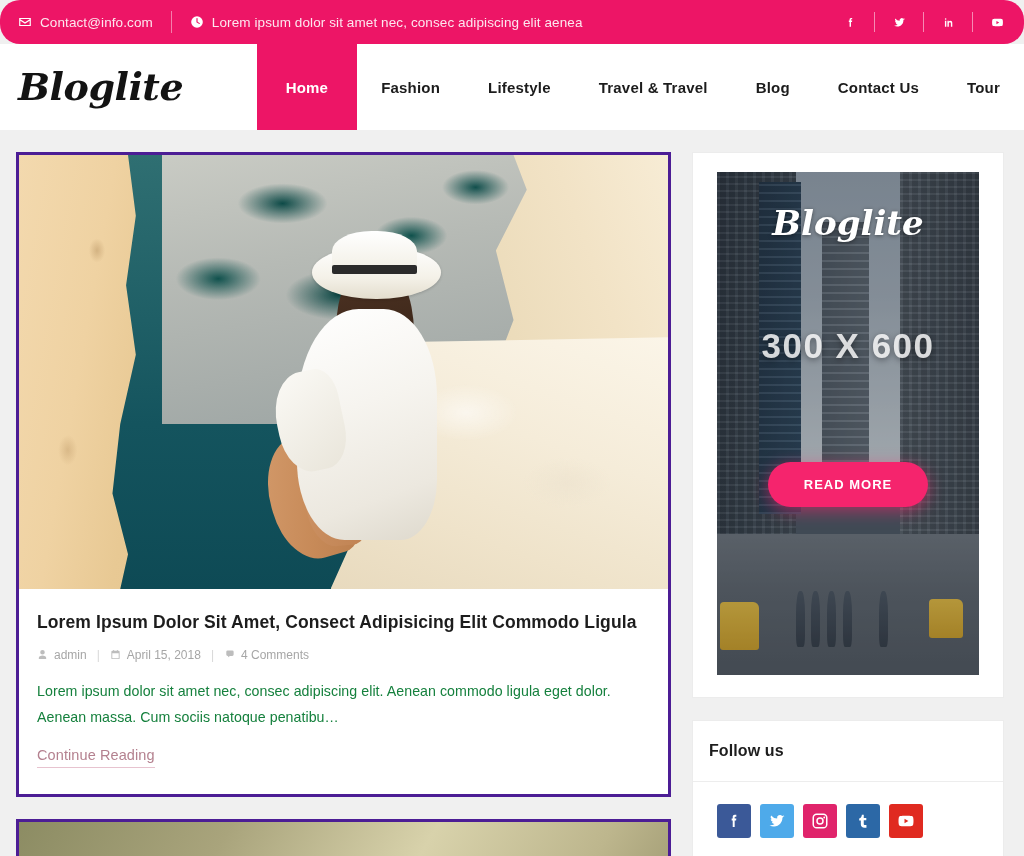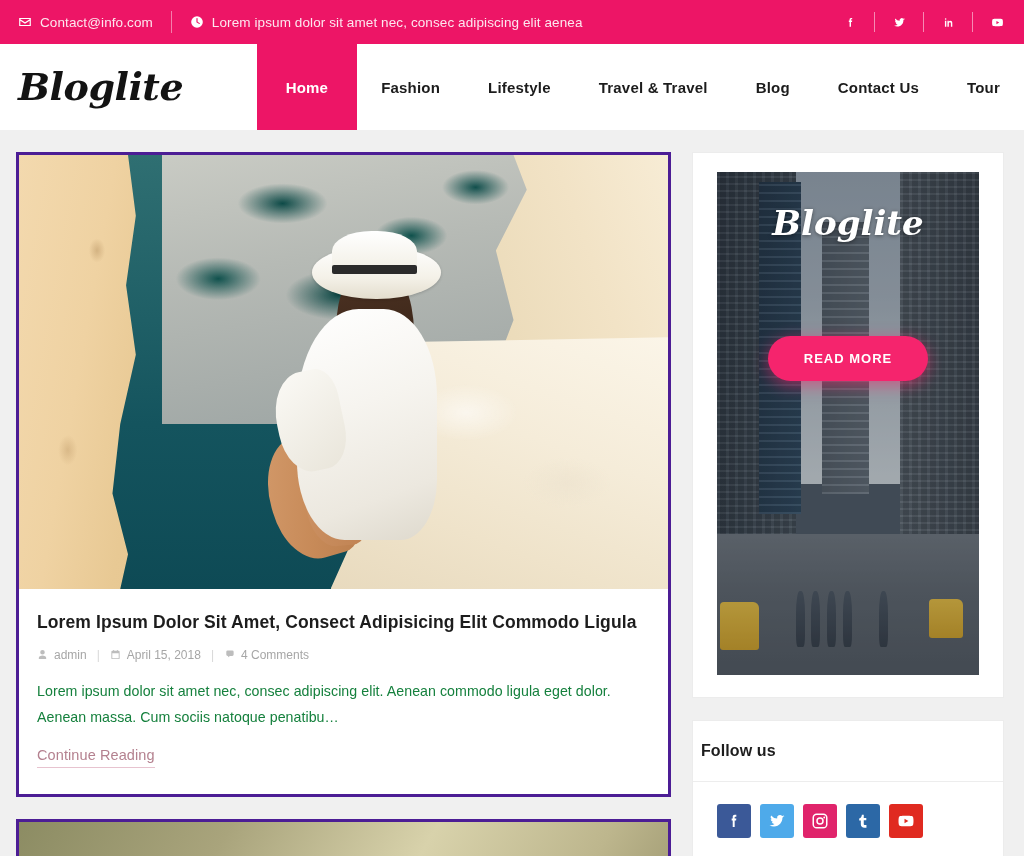--- a/index.html
+++ b/index.html
@@ -13,20 +13,21 @@
   }
 
   
   .topbar {
     height: 44px;
     background: #ed1566;
     display: flex;
     align-items: center;
     padding: 0 14px 0 18px;
     color: #ffffff;
+    border-radius: 20px;
   }
   .topbar-left { display: flex; align-items: center; flex: 1; }
   .tb-item {
     display: flex;
     align-items: center;
     gap: 8px;
     font-size: 13.5px;
     color: #fde7ef;
     letter-spacing: .1px;
     white-space: nowrap;
@@ -207,21 +208,21 @@
     letter-spacing: 1px;
     padding: 15px 36px;
     border: none;
     border-radius: 30px;
     cursor: pointer;
     box-shadow: 0 4px 16px rgba(245,36,109,.55);
     font-family: "Liberation Sans", sans-serif;
   }
 
   .widget-head {
-    padding: 21px 8px;
+    padding: 21px 16px;
     border-bottom: 1px solid #ededed;
   }
   .widget-title {
     font-size: 16px;
     font-weight: 700;
     color: #1d1d1d;
     letter-spacing: .1px;
   }
   .widget-body { padding: 22px 24px 26px 24px; }
   .soc-grid { display: flex; gap: 9px; }
@@ -516,20 +517,21 @@
             <div class="ad-ped" style="left:30%"></div>
             <div class="ad-ped" style="left:36%"></div>
             <div class="ad-ped" style="left:42%"></div>
             <div class="ad-ped" style="left:48%"></div>
             <div class="ad-ped" style="left:62%"></div>
           </div>
           <div class="ad-veil"></div>
         </div>
         <div class="ad-overlay">
           <div class="ad-logo">Bloglite</div>
+          <div class="ad-size">300 X 600</div>
           <button class="ad-btn">READ MORE</button>
         </div>
       </div>
     </div>
 
     <div class="widget">
       <div class="widget-head">
         <div class="widget-title">Follow us</div>
       </div>
       <div class="widget-body">

